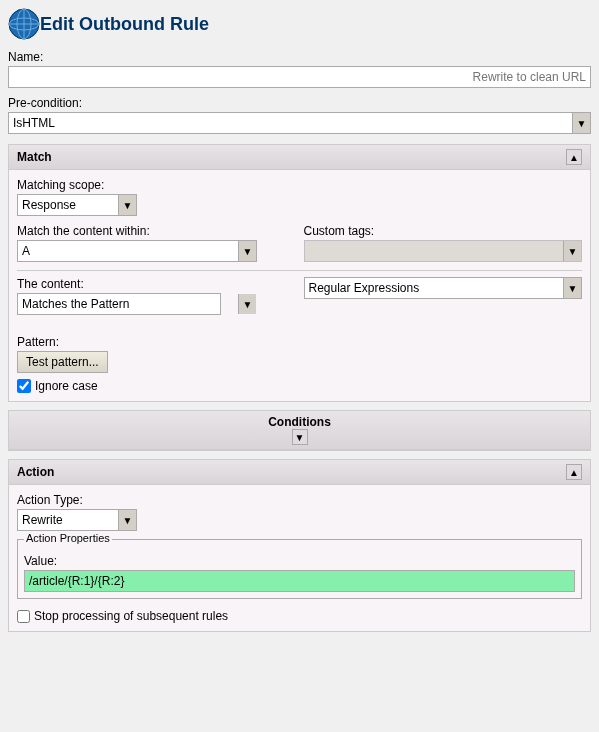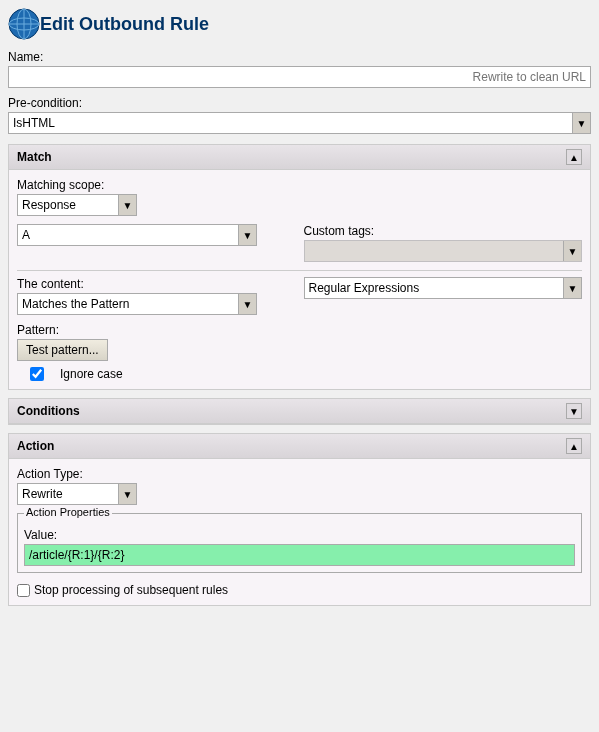--- a/index.html
+++ b/index.html
@@ -131,21 +131,21 @@
       flex-direction: column;
     }
     .custom-tags-col {
       flex: 1;
       display: flex;
       flex-direction: column;
     }
     .content-using-row {
       display: flex;
       gap: 8px;
-      margin-bottom: 8px;
+      margin-bottom: 20px;
     }
     .content-col {
       flex: 1;
       display: flex;
       flex-direction: column;
     }
     .using-col {
       flex: 1;
       display: flex;
       flex-direction: column;
@@ -172,33 +172,33 @@
       padding: 2px 8px;
       border: 1px solid #aaa;
       background: linear-gradient(to bottom, #f0ece0, #d8d4c8);
       font-size: 12px;
       cursor: pointer;
       white-space: nowrap;
     }
     .checkbox-row {
       display: flex;
       align-items: center;
-      gap: 16px;
+      gap: 4px;
       margin-top: 6px;
-      margin-left: 13px;
     }
     .checkbox-row input[type="checkbox"] {
       width: 14px;
       height: 14px;
     }
     .conditions-panel {
       background: #f0ecf0;
     }
     .conditions-panel .panel-header {
       background: linear-gradient(to bottom, #e8e4e8, #d8d4d8);
+      flex-direction: column;
     }
     .action-panel {
       background: #f8f4f8;
     }
     .action-type-row {
       margin-bottom: 8px;
     }
     .action-type-select-wrapper {
       position: relative;
       display: inline-block;
@@ -293,20 +293,21 @@
           <select class="select-field" style="width:120px">
             <option>Response</option>
             <option>Request</option>
           </select>
           <div class="select-arrow">▼</div>
         </div>
       </div>
 
       <div class="content-within-row">
         <div class="content-within-col">
+          <div class="field-label">Match the content within:</div>
           <div class="select-wrapper" style="width:240px">
             <select class="select-field" style="width:240px">
               <option>A</option>
               <option>IMG</option>
               <option>FORM</option>
               <option>SCRIPT</option>
               <option>LINK</option>
             </select>
             <div class="select-arrow">▼</div>
           </div>
@@ -321,21 +322,21 @@
           </div>
         </div>
       </div>
 
       <hr class="divider">
 
       <div class="content-using-row">
         <div class="content-col">
           <div class="field-label">The content:</div>
           <div class="select-wrapper" style="width:240px">
-            <select class="select-field" style="width:240px">
+            <select class="select-field" style="width:204px">
               <option>Matches the Pattern</option>
               <option>Does Not Match the Pattern</option>
             </select>
             <div class="select-arrow">▼</div>
           </div>
         </div>
         <div class="using-col">
           <div class="select-wrapper" style="width:100%">
             <select class="select-field full" style="width:100%">
               <option>Regular Expressions</option>

